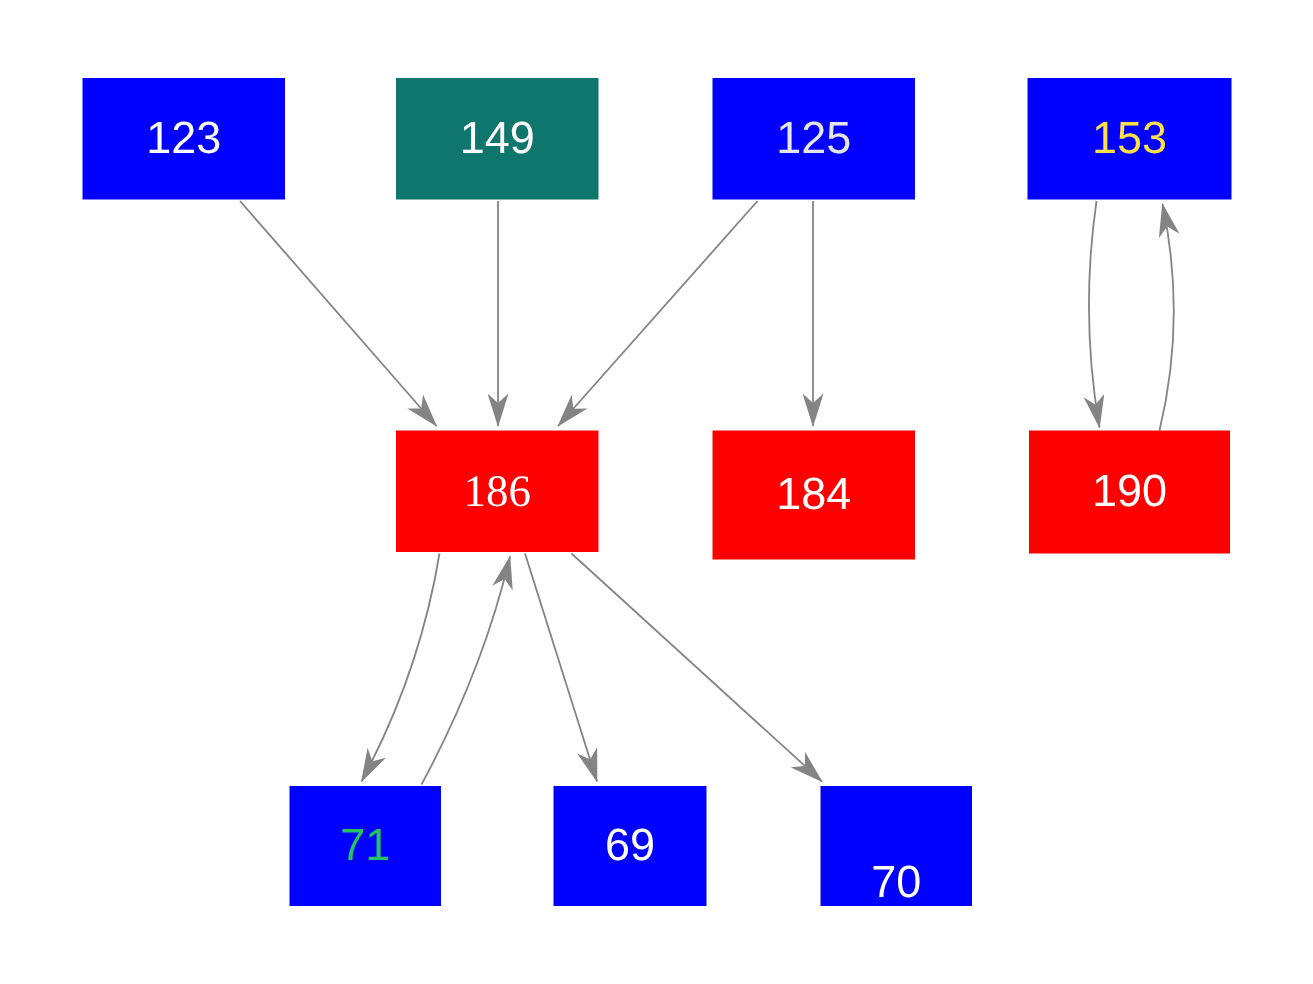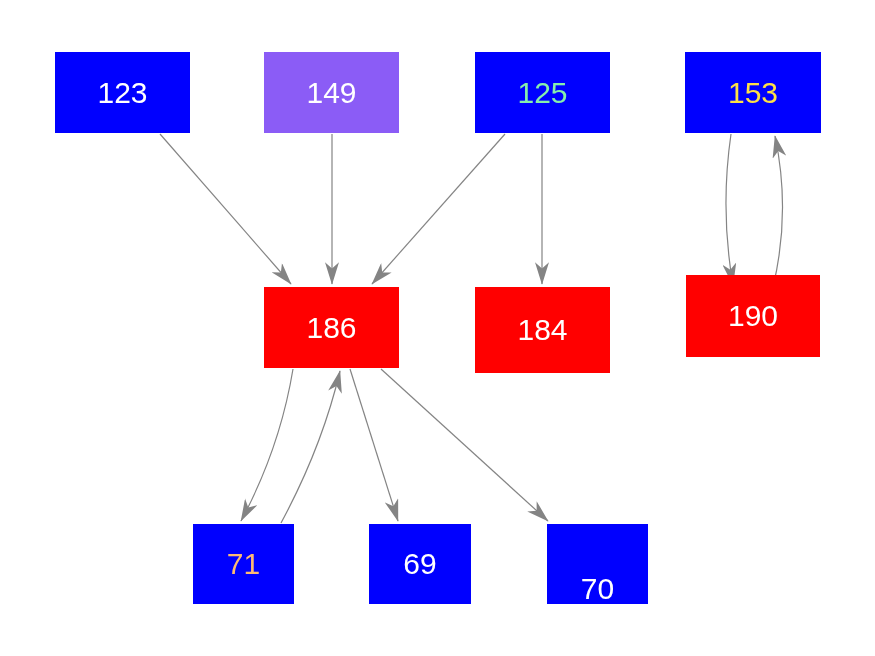--- a/index.html
+++ b/index.html
@@ -59,39 +59,39 @@
         <path d="M 293 369 Q 280 448 241 521" fill="none" stroke="#848484" stroke-width="1.2" marker-end="url(#arrowhead)"></path>
         <path d="M 281 523 Q 322 447 340 371" fill="none" stroke="#848484" stroke-width="1.2" marker-end="url(#arrowhead)"></path>
         <path d="M 350 369 L 398 521" fill="none" stroke="#848484" stroke-width="1.2" marker-end="url(#arrowhead)"></path>
         <path d="M 381 369 L 548 521" fill="none" stroke="#848484" stroke-width="1.2" marker-end="url(#arrowhead)"></path>
       </g>
   </svg>
   <div id="node-layer">
       <div class="node" style="left: 55px; top: 52px; width: 135px; height: 81px; background: rgb(0, 0, 255); color: rgb(255, 255, 255);">
         <span class="node-label">123</span>
       </div>
-      <div class="node" style="left: 264px; top: 52px; width: 135px; height: 81px; background: #8b5cf6; color: rgb(255, 255, 255);">
+      <div class="node" style="left: 264px; top: 52px; width: 135px; height: 81px; background: #0f766e; color: rgb(255, 255, 255);">
         <span class="node-label">149</span>
       </div>
-      <div class="node" style="left: 475px; top: 52px; width: 135px; height: 81px; background: rgb(0, 0, 255); color: #86efac;">
+      <div class="node" style="left: 475px; top: 52px; width: 135px; height: 81px; background: rgb(0, 0, 255); color: #e5e5e5;">
         <span class="node-label">125</span>
       </div>
       <div class="node" style="left: 685px; top: 52px; width: 136px; height: 81px; background: rgb(0, 0, 255); color: #fde047;">
         <span class="node-label">153</span>
       </div>
-      <div class="node" style="left: 264px; top: 287px; width: 135px; height: 81px; background: rgb(255, 0, 0); color: rgb(255, 255, 255);">
+      <div class="node" style="left: 264px; top: 287px; width: 135px; height: 81px; background: rgb(255, 0, 0); color: rgb(255, 255, 255); font-family: Liberation Serif, serif;">
         <span class="node-label">186</span>
       </div>
       <div class="node" style="left: 475px; top: 287px; width: 135px; height: 86px; background: rgb(255, 0, 0); color: rgb(255, 255, 255);">
         <span class="node-label">184</span>
       </div>
-      <div class="node" style="left: 686px; top: 275px; width: 134px; height: 82px; background: rgb(255, 0, 0); color: rgb(255, 255, 255);">
+      <div class="node" style="left: 686px; top: 287px; width: 134px; height: 82px; background: rgb(255, 0, 0); color: rgb(255, 255, 255);">
         <span class="node-label">190</span>
       </div>
-      <div class="node" style="left: 193px; top: 524px; width: 101px; height: 80px; background: rgb(0, 0, 255); color: #fdba74;">
+      <div class="node" style="left: 193px; top: 524px; width: 101px; height: 80px; background: rgb(0, 0, 255); color: #22c55e;">
         <span class="node-label">71</span>
       </div>
       <div class="node" style="left: 369px; top: 524px; width: 102px; height: 80px; background: rgb(0, 0, 255); color: rgb(255, 255, 255);">
         <span class="node-label">69</span>
       </div>
       <div class="node" style="left: 547px; top: 524px; width: 101px; height: 80px; background: rgb(0, 0, 255); color: rgb(255, 255, 255); align-items: flex-end;">
         <span class="node-label">70</span>
       </div>
     </div>
 </div>

